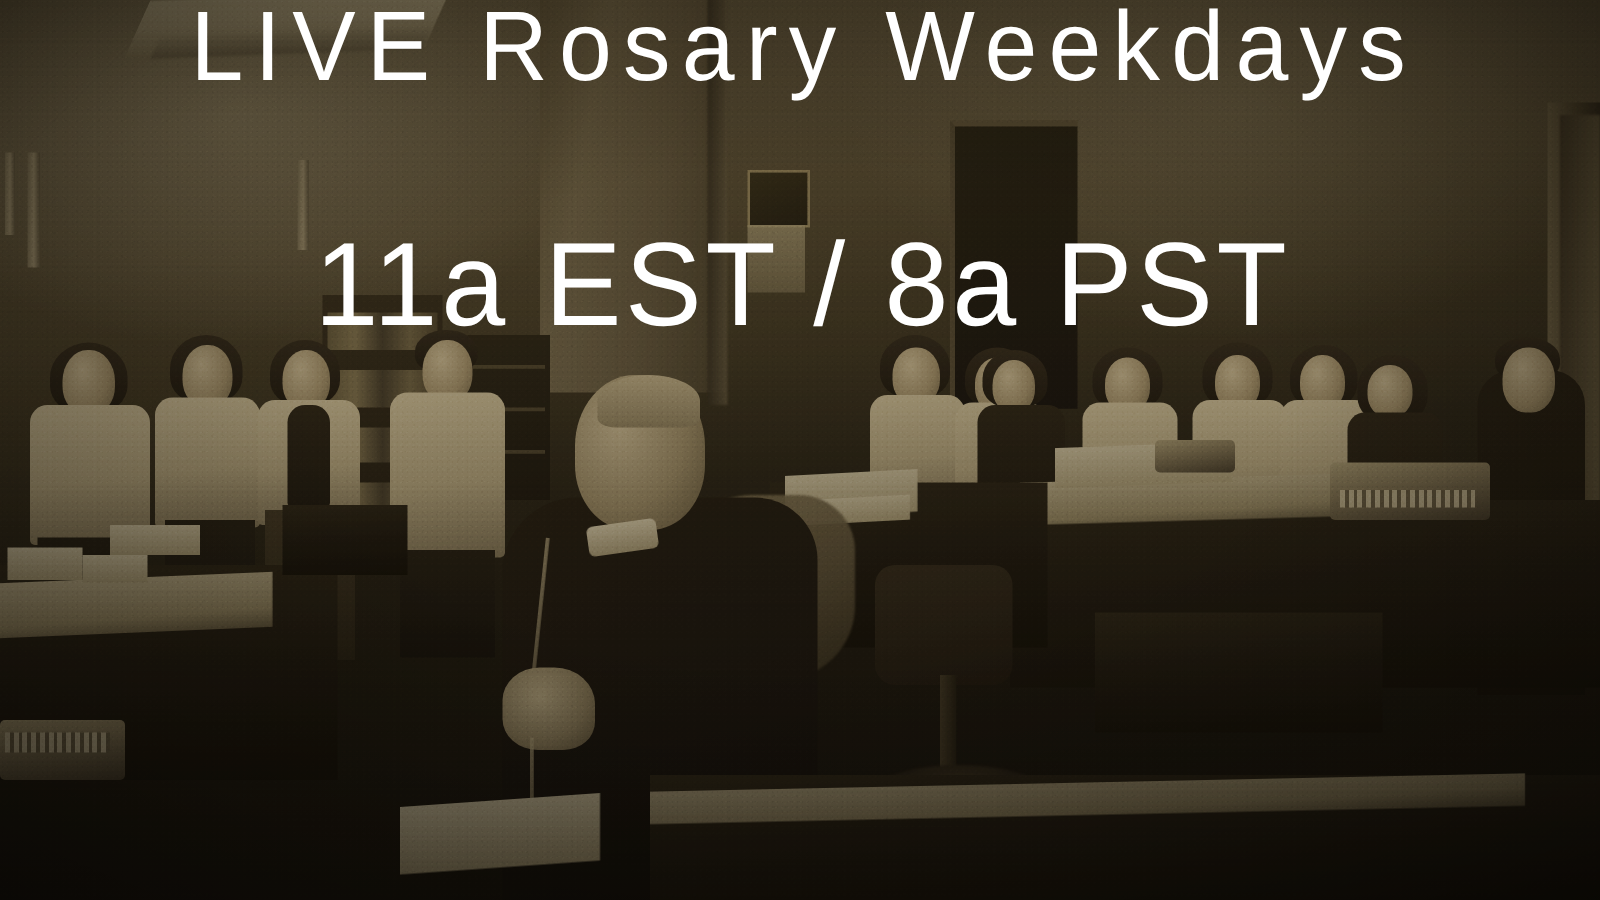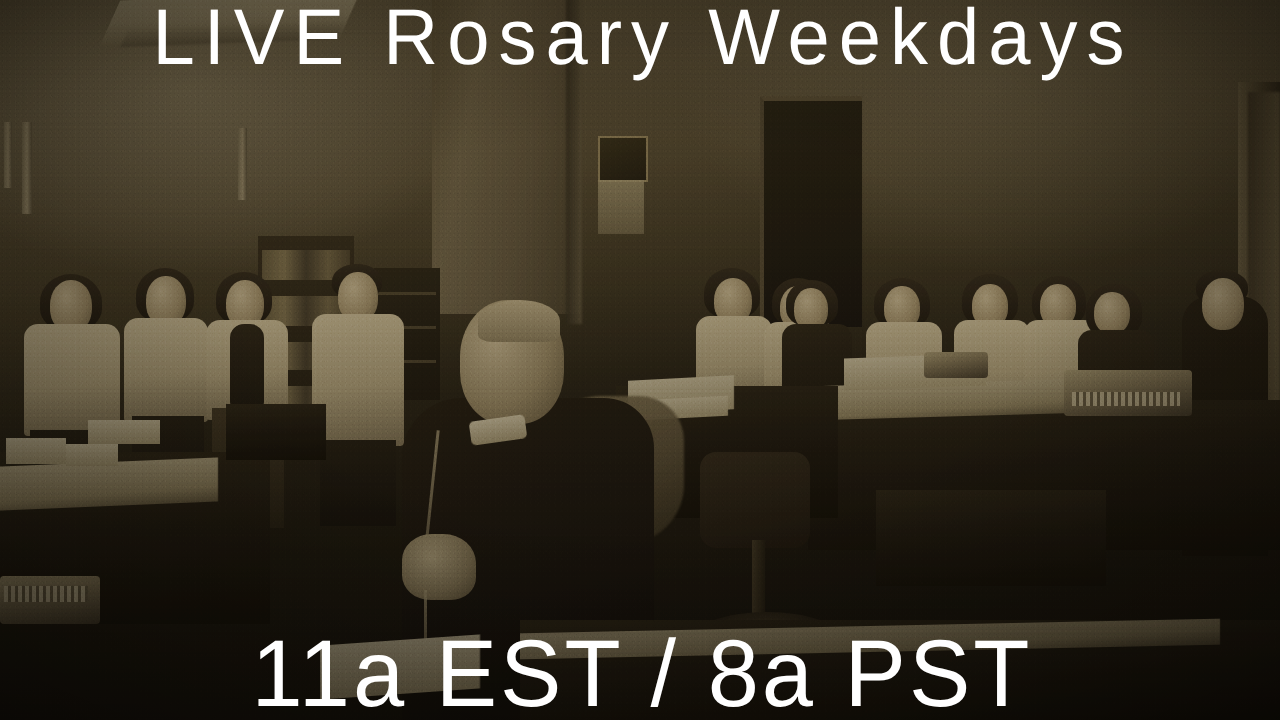--- a/index.html
+++ b/index.html
@@ -360,21 +360,21 @@
     pointer-events: none;
     background: rgba(24,18,8,.20);
   }
 
   
   .overlay-text {
     position: absolute;
     inset: 0;
     display: flex;
     flex-direction: column;
-    justify-content: space-between;
+    justify-content: flex-start;
     align-items: center;
     pointer-events: none;
   }
   .title-line {
     color: #ffffff;
     font-family: "Liberation Sans", sans-serif;
     font-weight: 300;
     white-space: nowrap;
     line-height: 1;
     text-rendering: geometricPrecision;

